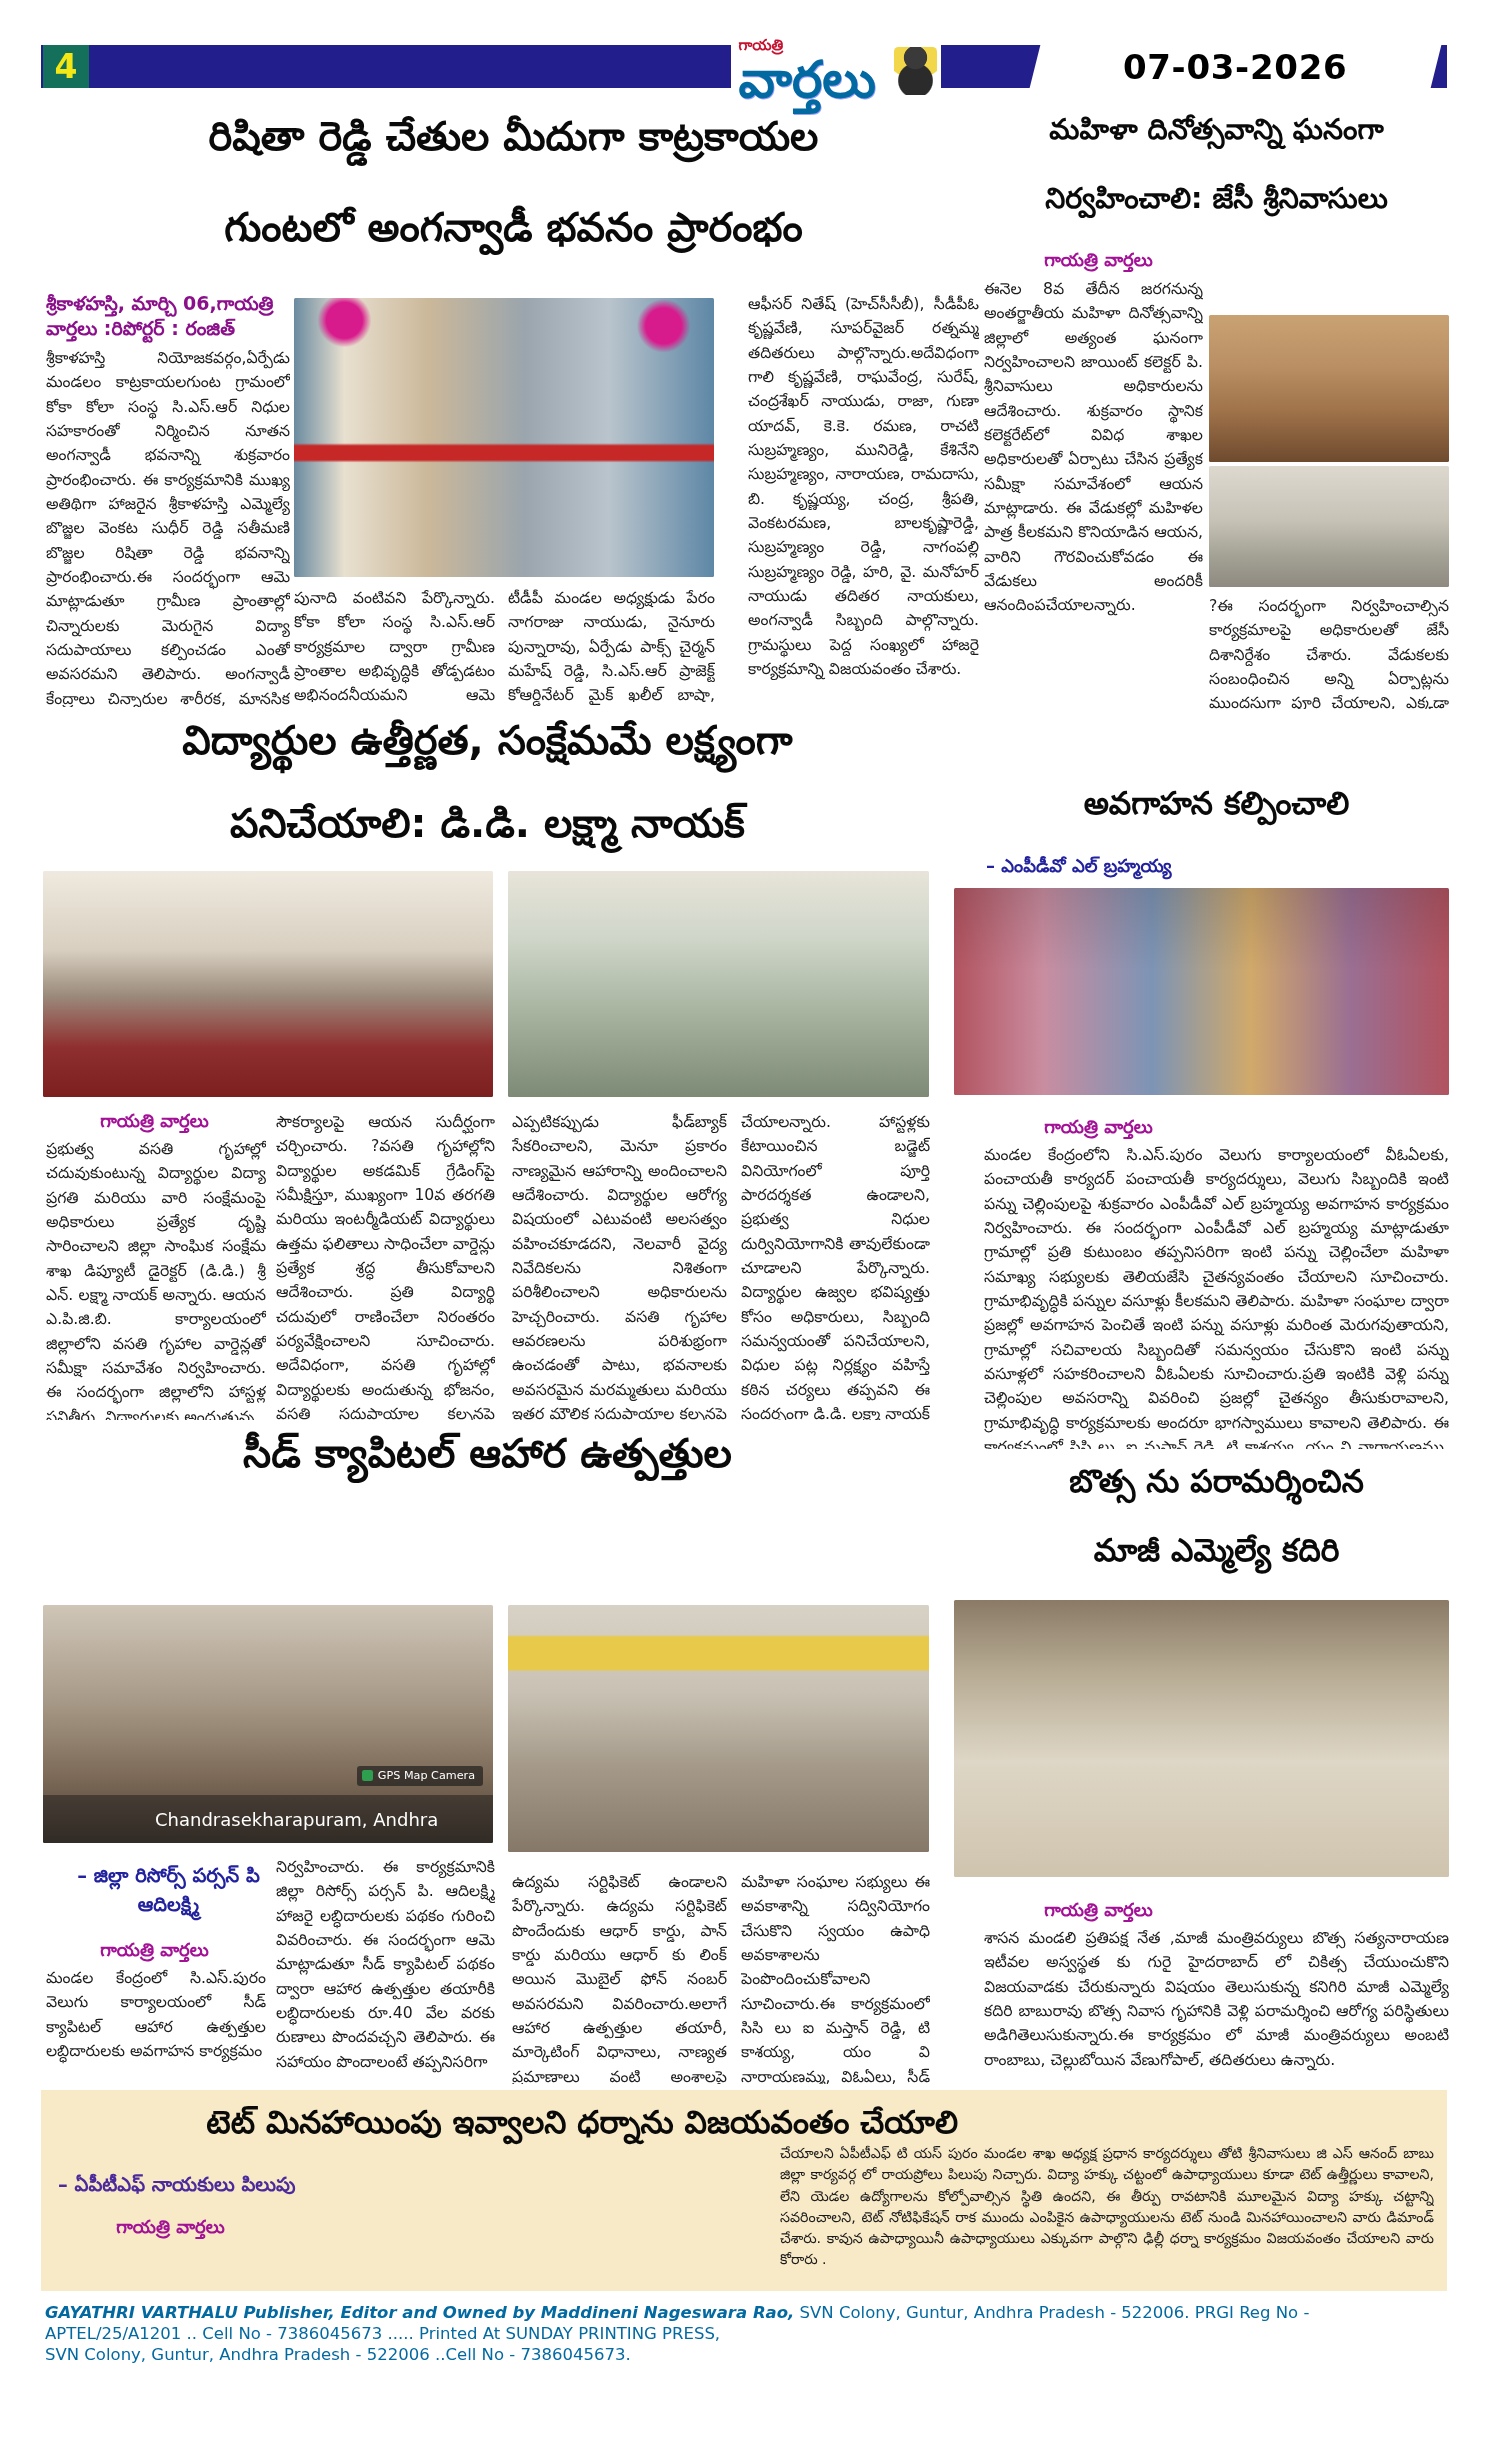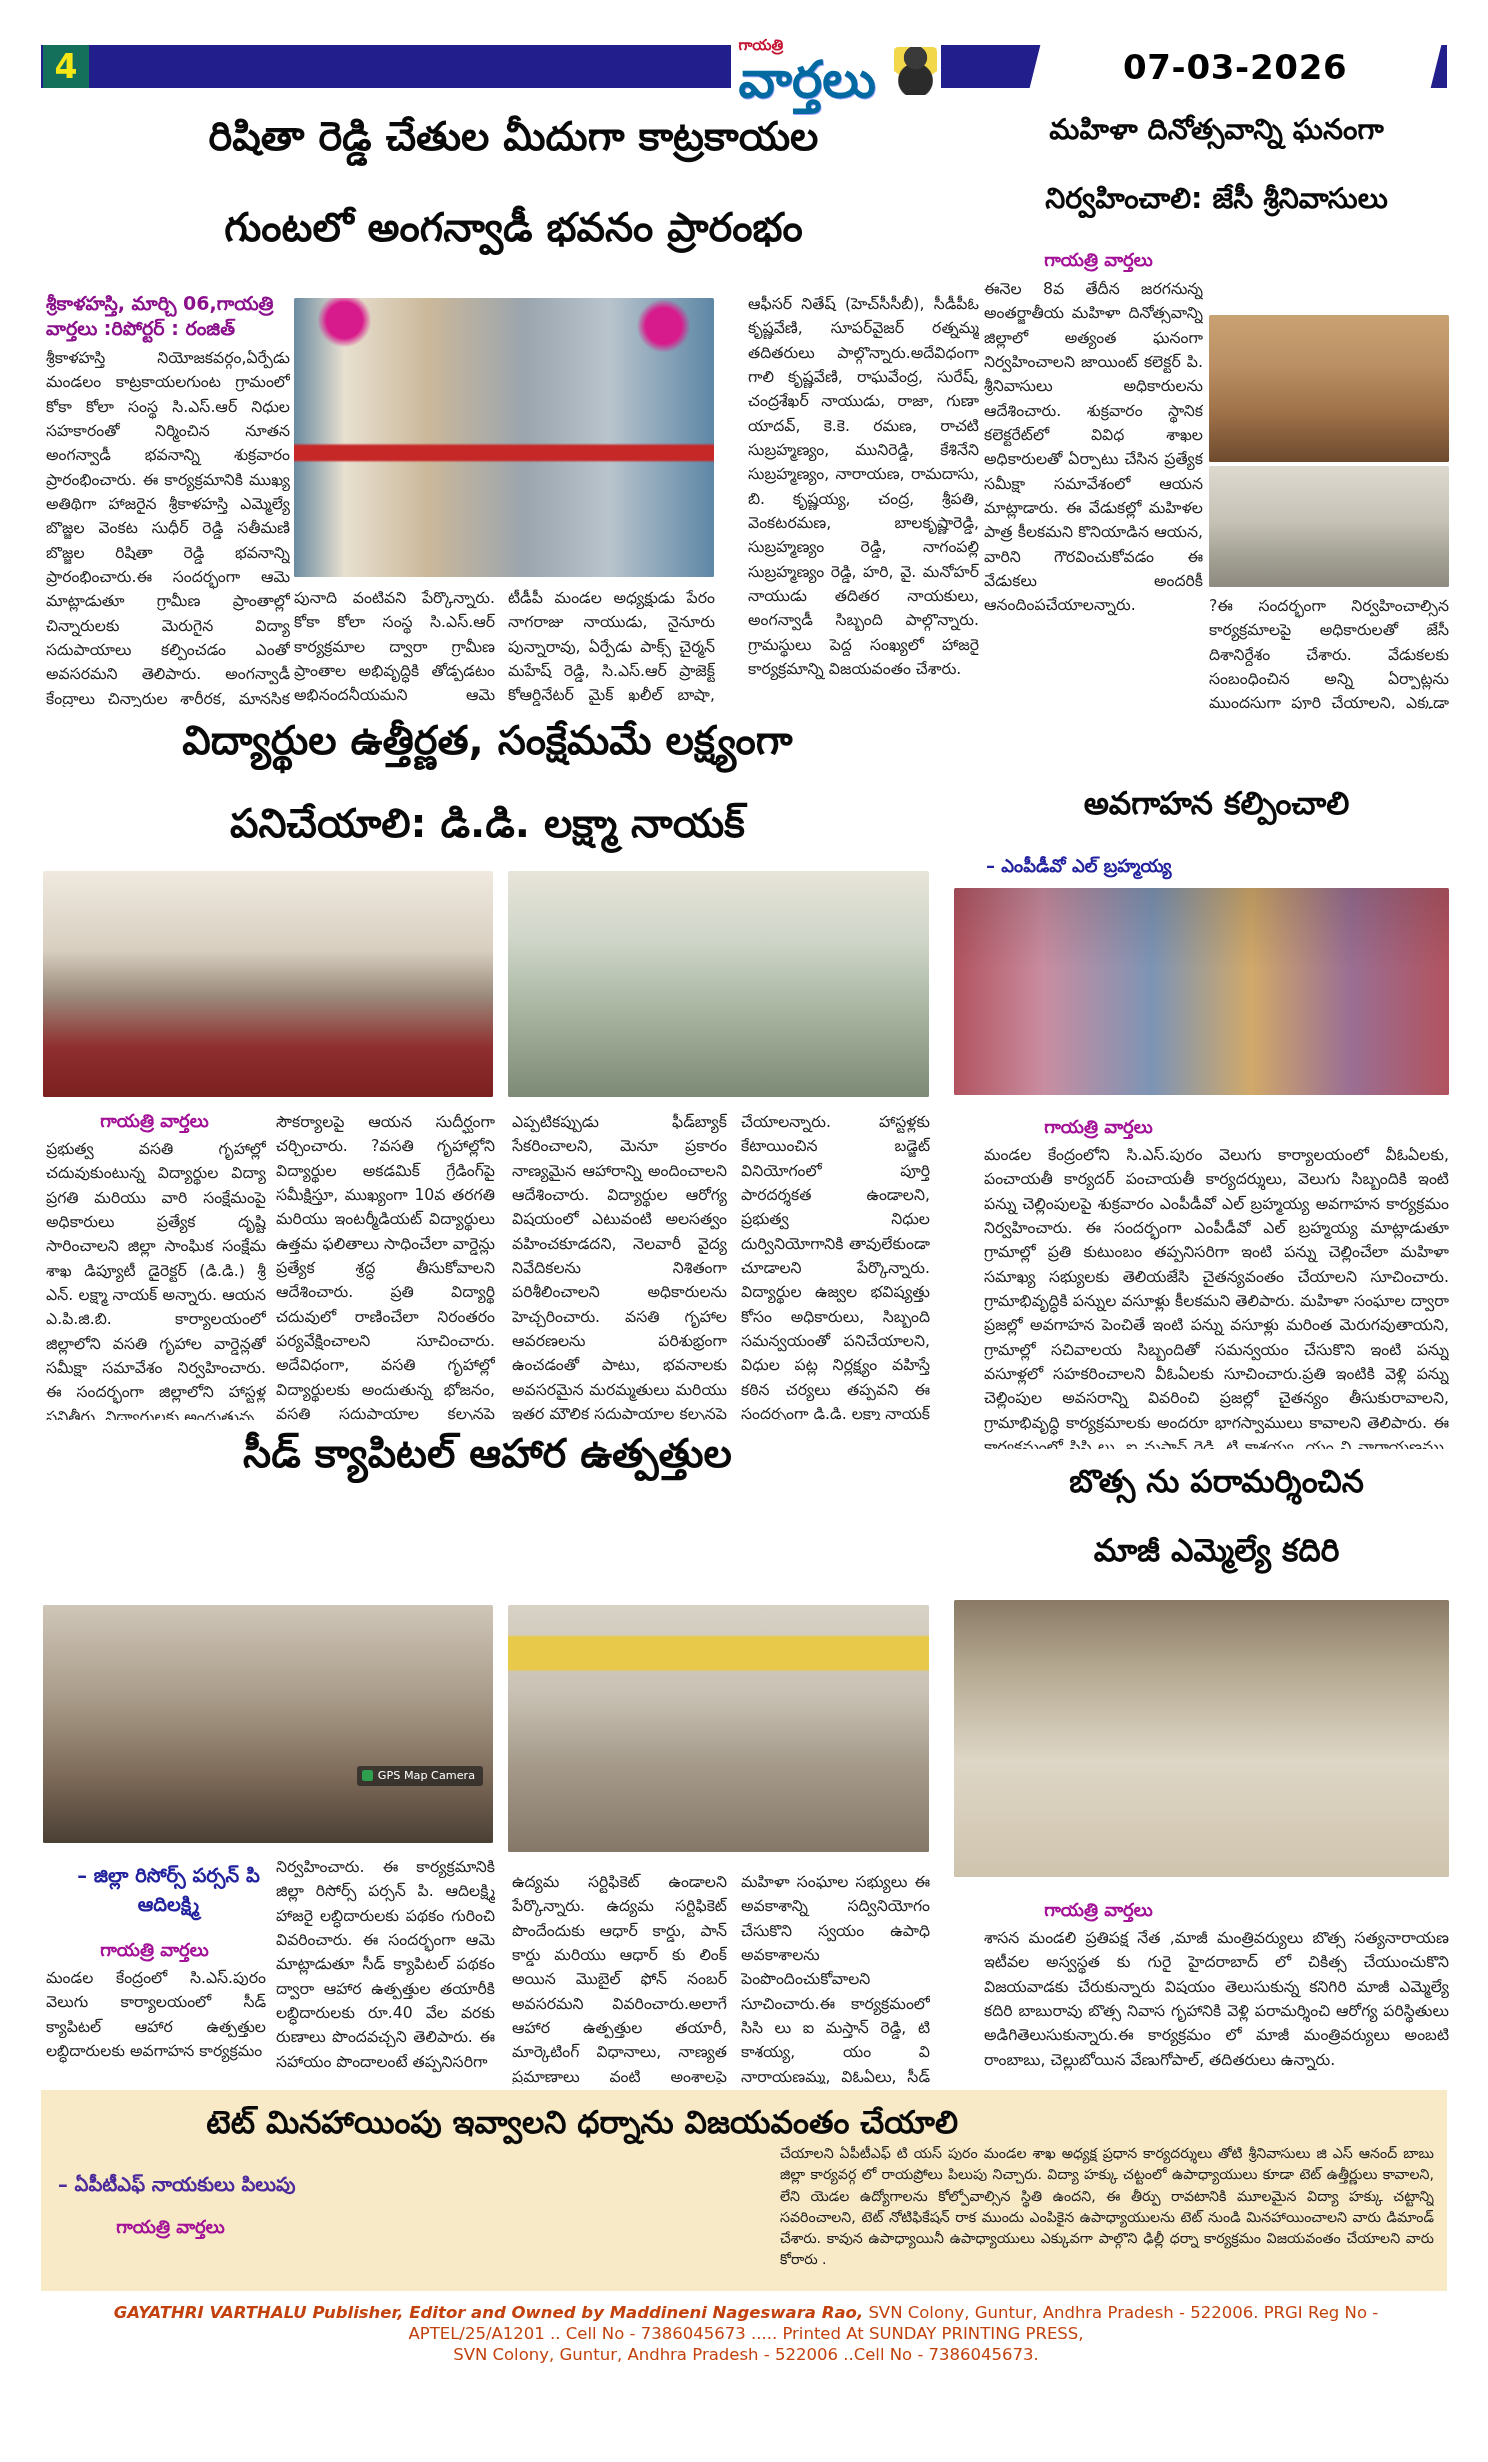--- a/index.html
+++ b/index.html
@@ -56,21 +56,21 @@
   .ph-sofa{background:linear-gradient(180deg,#8a7a66 0%,#b5a991 25%,#ded6c6 58%,#cfc4ae 100%);}
   .gps-strip{position:absolute;left:0;right:0;bottom:0;height:48px;background:rgba(20,20,20,.45);
     color:#ffffff;font-size:18px;display:flex;align-items:center;padding-left:112px;box-sizing:border-box;}
   .gps-badge{position:absolute;right:10.5px;bottom:57px;background:rgba(25,25,25,.65);color:#fff;
     font-size:11.2px;border-radius:3px;padding:3.7px 7.5px 3.7px 21px;}
   .gps-badge::before{content:"";position:absolute;left:5.2px;top:4.5px;width:10.5px;height:10.5px;
     border-radius:2.2px;background:#2e9e4f;}
   
   .tet-box{background:#f8e9c7;}
   
-  .foot{color:#c2410c;font-size:16.5px;text-align:center;line-height:1.2;}
+  .foot{color:#0369a1;font-size:16.5px;text-align:left;line-height:1.2;}
   .foot b{font-style:italic;}
 </style>
 </head>
 <body>
 
 <div class="page">
 
   <div class="abs mast-band" style="left:41px;top:45px;width:1406px;height:43px;"></div>
   <div class="abs page-badge" style="left:43px;top:45px;width:46px;height:43px;">
     <span>4</span>
@@ -119,20 +119,21 @@
   <div class="abs hl hl-44" style="left:986px;top:786px;width:461px;height:67px;">అవగాహన కల్పించాలి</div>
   <div class="abs byline-blue" style="left:986px;top:855px;width:461px;height:28.5px;">– ఎంపీడీవో ఎల్ బ్రహ్మయ్య</div>
   <div class="abs photo ph-crowd" style="left:954px;top:888px;width:495px;height:207px;"></div>
   <div class="abs src" style="left:986px;top:1116px;width:225px;height:24px;">గాయత్రి వార్తలు</div>
   <div class="abs col" style="left:984px;top:1143px;width:465px;height:306px;">మండల కేంద్రంలోని సి.ఎస్.పురం వెలుగు కార్యాలయంలో వీఓఏలకు, పంచాయతీ కార్యదర్ పంచాయతీ కార్యదర్శులు, వెలుగు సిబ్బందికి ఇంటి పన్ను చెల్లింపులపై శుక్రవారం ఎంపీడీవో ఎల్ బ్రహ్మయ్య అవగాహన కార్యక్రమం నిర్వహించారు. ఈ సందర్భంగా ఎంపీడీవో ఎల్ బ్రహ్మయ్య మాట్లాడుతూ గ్రామాల్లో ప్రతి కుటుంబం తప్పనిసరిగా ఇంటి పన్ను చెల్లించేలా మహిళా సమాఖ్య సభ్యులకు తెలియజేసి చైతన్యవంతం చేయాలని సూచించారు. గ్రామాభివృద్ధికి పన్నుల వసూళ్లు కీలకమని తెలిపారు. మహిళా సంఘాల ద్వారా ప్రజల్లో అవగాహన పెంచితే ఇంటి పన్ను వసూళ్లు మరింత మెరుగవుతాయని, గ్రామాల్లో సచివాలయ సిబ్బందితో సమన్వయం చేసుకొని ఇంటి పన్ను వసూళ్లలో సహకరించాలని వీఓఏలకు సూచించారు.ప్రతి ఇంటికి వెళ్లి పన్ను చెల్లింపుల అవసరాన్ని వివరించి ప్రజల్లో చైతన్యం తీసుకురావాలని, గ్రామాభివృద్ధి కార్యక్రమాలకు అందరూ భాగస్వాములు కావాలని తెలిపారు. ఈ కార్యక్రమంలో సిసి లు, ఐ మసాన్ రెడ్డి, టి కాశయ్య, యం వి నారాయణము, పంచాయతీ కార్యదర్శులు , ఏఓఏలు తదితరులు పాల్గొన్నారు.</div>
 
   <div class="abs hl hl-56" style="left:45px;top:1431px;width:885px;height:81px;">సీడ్ క్యాపిటల్ ఆహార ఉత్పత్తుల</div>
 
   <div class="abs photo ph-gps" style="left:43px;top:1605px;width:450px;height:238px;">
     <span class="gps-badge">GPS Map Camera</span>
+    <span class="gps-strip">Chandrasekharapuram, Andhra</span>
   </div>
   <div class="abs photo ph-banner" style="left:508px;top:1605px;width:421px;height:247px;"></div>
 
   <div class="abs caption-blue" style="left:56px;top:1861px;width:225px;height:67px;">– జిల్లా రిసోర్స్ పర్సన్ పి ఆదిలక్ష్మి</div>
   <div class="abs src" style="left:46px;top:1939px;width:217px;height:24px;">గాయత్రి వార్తలు</div>
   <div class="abs col" style="left:46px;top:1966px;width:220px;height:117px;">మండల కేంద్రంలో సి.ఎస్.పురం వెలుగు కార్యాలయంలో సీడ్ క్యాపిటల్ ఆహార ఉత్పత్తుల లబ్ధిదారులకు అవగాహన కార్యక్రమం</div>
   <div class="abs col" style="left:276px;top:1855px;width:219px;height:228px;">నిర్వహించారు. ఈ కార్యక్రమానికి జిల్లా రిసోర్స్ పర్సన్ పి. ఆదిలక్ష్మి హాజరై లబ్ధిదారులకు పథకం గురించి వివరించారు. ఈ సందర్భంగా ఆమె మాట్లాడుతూ సీడ్ క్యాపిటల్ పథకం ద్వారా ఆహార ఉత్పత్తుల తయారీకి లబ్ధిదారులకు రూ.40 వేల వరకు రుణాలు పొందవచ్చని తెలిపారు. ఈ సహాయం పొందాలంటే తప్పనిసరిగా</div>
   <div class="abs col" style="left:512px;top:1870px;width:215px;height:214px;">ఉద్యమ సర్టిఫికెట్ ఉండాలని పేర్కొన్నారు. ఉద్యమ సర్టిఫికెట్ పొందేందుకు ఆధార్ కార్డు, పాన్ కార్డు మరియు ఆధార్ కు లింక్ అయిన మొబైల్ ఫోన్ నంబర్ అవసరమని వివరించారు.అలాగే ఆహార ఉత్పత్తుల తయారీ, మార్కెటింగ్ విధానాలు, నాణ్యత ప్రమాణాలు వంటి అంశాలపై లబ్ధిదారులకు అవగాహన కల్పించారు.</div>
   <div class="abs col" style="left:741px;top:1870px;width:189px;height:214px;">మహిళా సంఘాల సభ్యులు ఈ అవకాశాన్ని సద్వినియోగం చేసుకొని స్వయం ఉపాధి అవకాశాలను పెంపొందించుకోవాలని సూచించారు.ఈ కార్యక్రమంలో సిసి లు ఐ మస్తాన్ రెడ్డి, టి కాశయ్య, యం వి నారాయణమ్మ, విఓఏలు, సీడ్ క్యాపిటల్ పథకం లబ్ధిదారులు పాల్గొన్నారు.</div>
 

